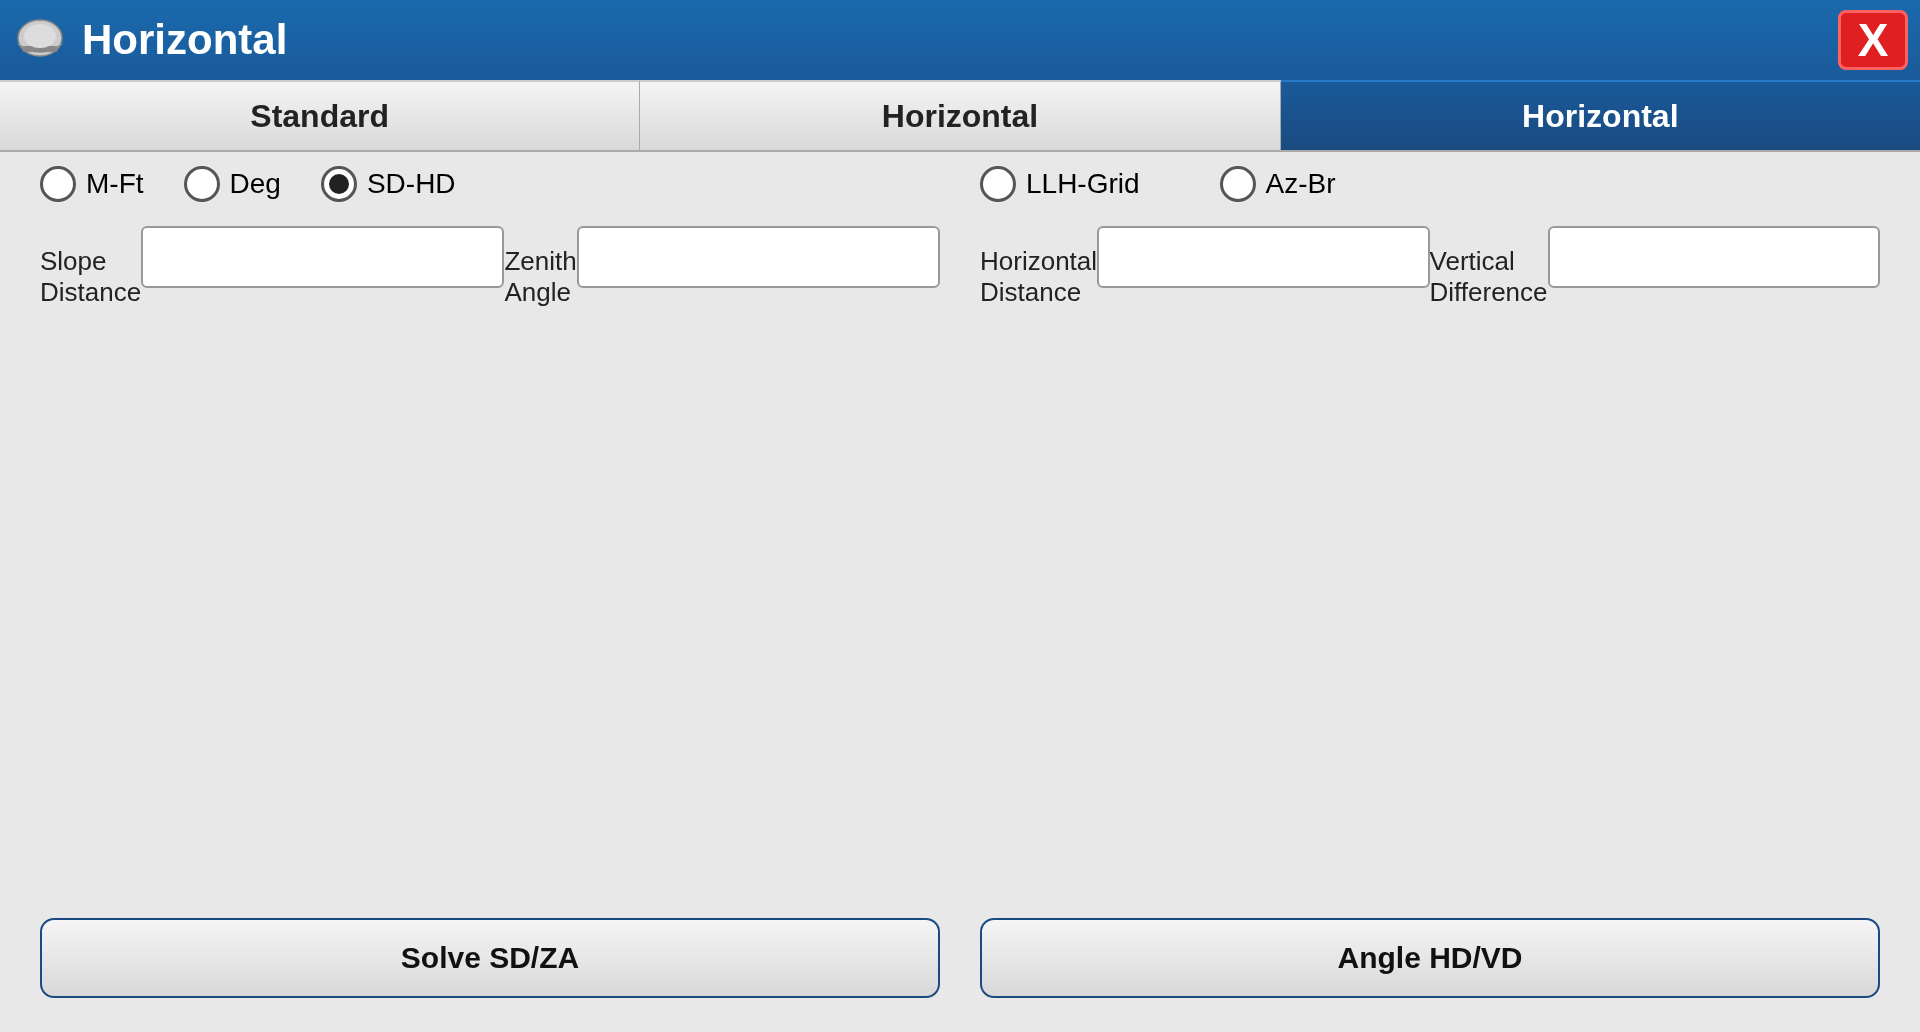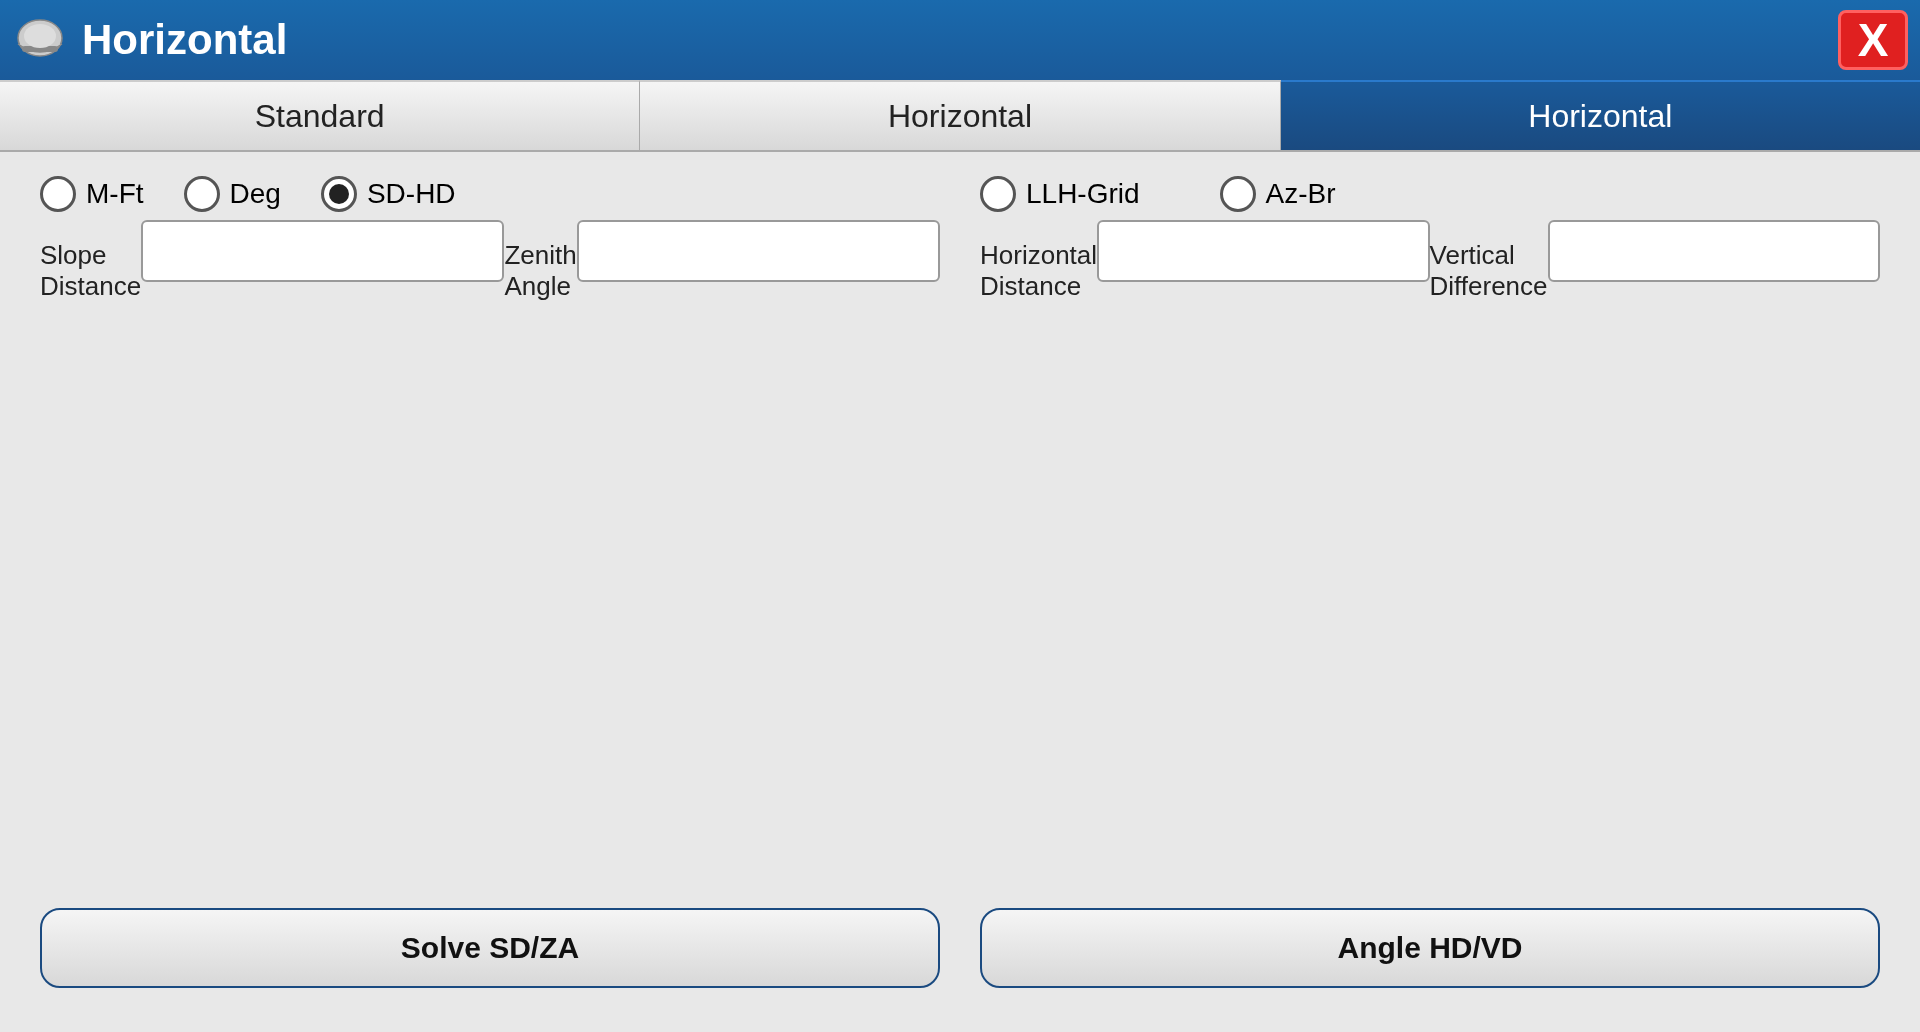--- a/index.html
+++ b/index.html
@@ -58,42 +58,42 @@
       background: #d0d0d0;
       border-bottom: 2px solid #aaa;
       height: 72px;
     }
     .tab {
       flex: 1;
       display: flex;
       align-items: center;
       justify-content: center;
       font-size: 32px;
-      font-weight: normal;
+      font-weight: bold;
       cursor: pointer;
       border-right: 1px solid #aaa;
       background: linear-gradient(to bottom, #f5f5f5, #d8d8d8);
       color: #222;
       border-top: 2px solid #ccc;
     }
     .tab:last-child { border-right: none; }
     .tab.active {
       background: linear-gradient(to bottom, #1a5a9a, #1a4a80);
       color: white;
       border-top: 2px solid #2a7acc;
     }
 
     
     .content {
       background: #e8e8e8;
-      padding: 24px 40px;
+      padding: 14px 40px;
       height: calc(1032px - 80px - 72px);
       display: flex;
       flex-direction: column;
-      gap: 0;
+      gap: 16px;
     }
 
     
     .radio-row {
       display: flex;
       align-items: center;
       gap: 0;
       margin-bottom: 8px;
     }
     .radio-group-left {
@@ -170,21 +170,21 @@
       display: flex;
       gap: 40px;
       margin-top: auto;
       padding-top: 20px;
       padding-bottom: 20px;
     }
     .solve-btn {
       flex: 1;
       height: 80px;
       border: 2px solid #1a4a80;
-      border-radius: 20px;
+      border-radius: 14px;
       background: linear-gradient(to bottom, #f5f5f5, #d8d8d8);
       font-size: 30px;
       font-weight: bold;
       color: #111;
       cursor: pointer;
       display: flex;
       align-items: center;
       justify-content: center;
     }
   </style>

